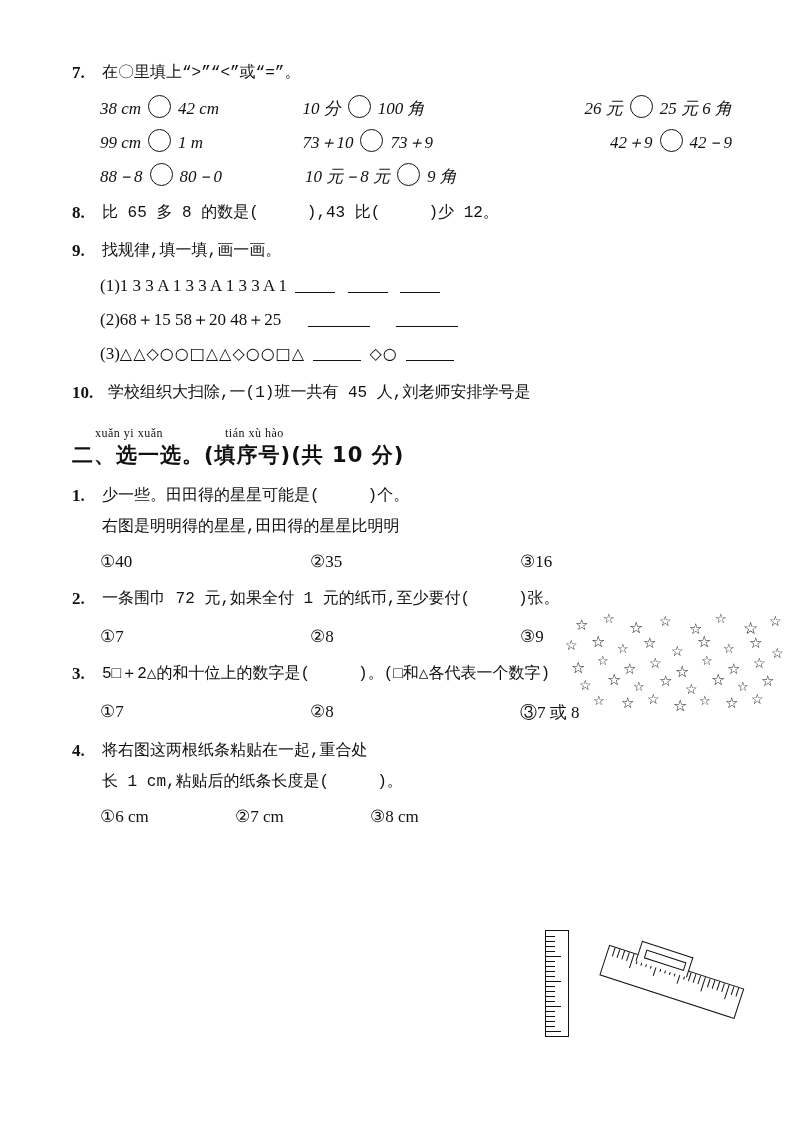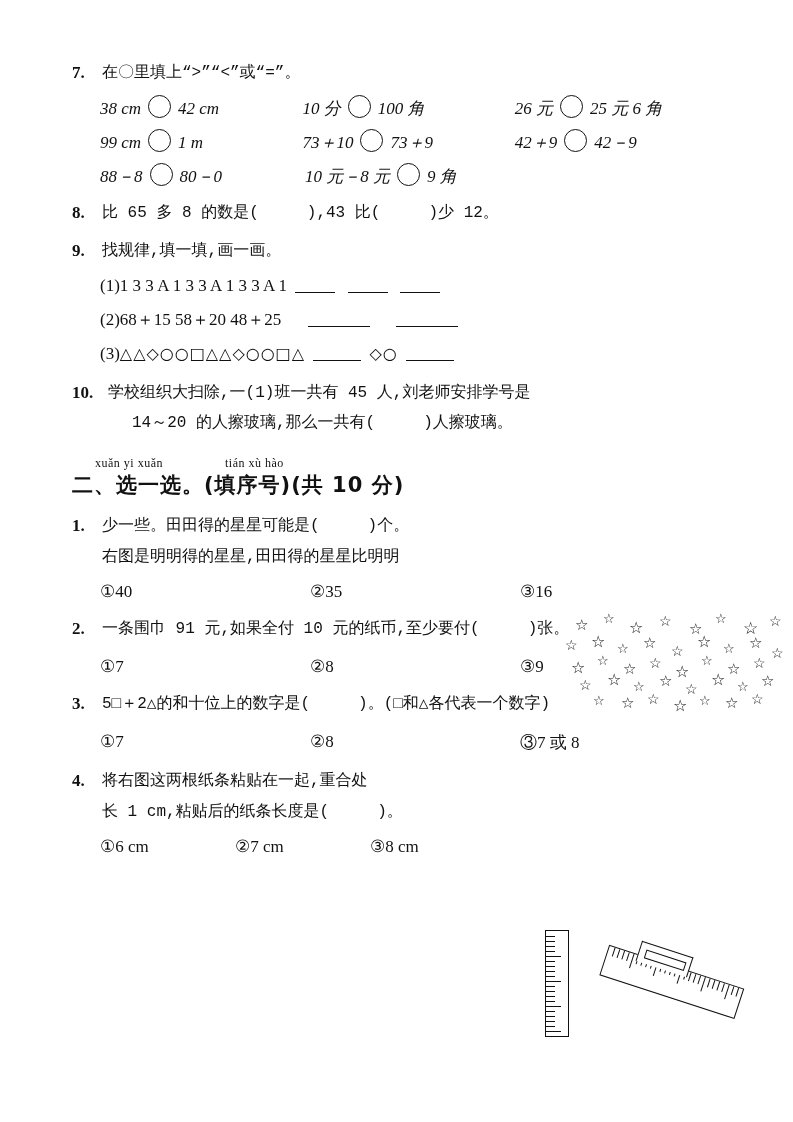--- a/index.html
+++ b/index.html
@@ -72,21 +72,21 @@
     display: flex;
     margin: 7px 0 6px 28px;
     line-height: 26px;
   }
   .cmp-cell {
     width: 205px;
     white-space: nowrap;
     font-style: italic;
   }
   .cmp-cell.c2 { width: 215px; }
-  .cmp-cell.c3 { width: 220px; }
+  .cmp-cell.c3 { width: 220px; text-align: right; }
 
   .blank-par {
     display: inline-block;
     min-width: 48px;
   }
 
   .u-line {
     display: inline-block;
     border-bottom: 1.4px solid #111;
     height: 15px;
@@ -290,23 +290,20 @@
       <span class="num">(3)</span><span class="shapes">△△◇○○□△△◇○○□△</span>
       <span class="u-line" style="width:48px"></span>
       <span class="shapes">◇○</span>
       <span class="u-line" style="width:48px"></span>
     </div>
 
     <div class="qrow" style="margin-top:10px">
       <div class="qnum num" style="flex:0 0 36px;width:36px">10.</div>
       <div class="qbody cn">
         <div>学校组织大扫除,一(1)班一共有 45 人,刘老师安排学号是</div>
-        <div style="margin-left:24px">
-          <span>14～20 的人擦玻璃,那么一共有(</span><span class="blank-par"></span><span>)人擦玻璃。</span>
-        </div>
       </div>
     </div>
 
     <div class="section">
       <div class="pinyin-line">
         <span class="pinyin-a">xuǎn  yi  xuǎn</span><span class="pinyin-b">tián xù hào</span>
       </div>
       <div class="sec-title">二、选一选。(填序号)(共 10 分)</div>
     </div>
 
@@ -321,21 +318,21 @@
     </div>
     <div class="opts" style="margin-top:8px">
       <div class="opt num">①40</div>
       <div class="opt num">②35</div>
       <div class="opt num">③16</div>
     </div>
 
     <div class="qrow mcq">
       <div class="qnum num">2.</div>
       <div class="qbody cn">
-        <span>一条围巾 91 元,如果全付 10 元的纸币,至少要付(</span><span class="blank-par"></span><span>)张。</span>
+        <span>一条围巾 72 元,如果全付 1 元的纸币,至少要付(</span><span class="blank-par"></span><span>)张。</span>
       </div>
     </div>
     <div class="opts">
       <div class="opt num">①7</div>
       <div class="opt num">②8</div>
       <div class="opt num">③9</div>
     </div>
 
     <div class="qrow mcq">
       <div class="qnum num">3.</div>

